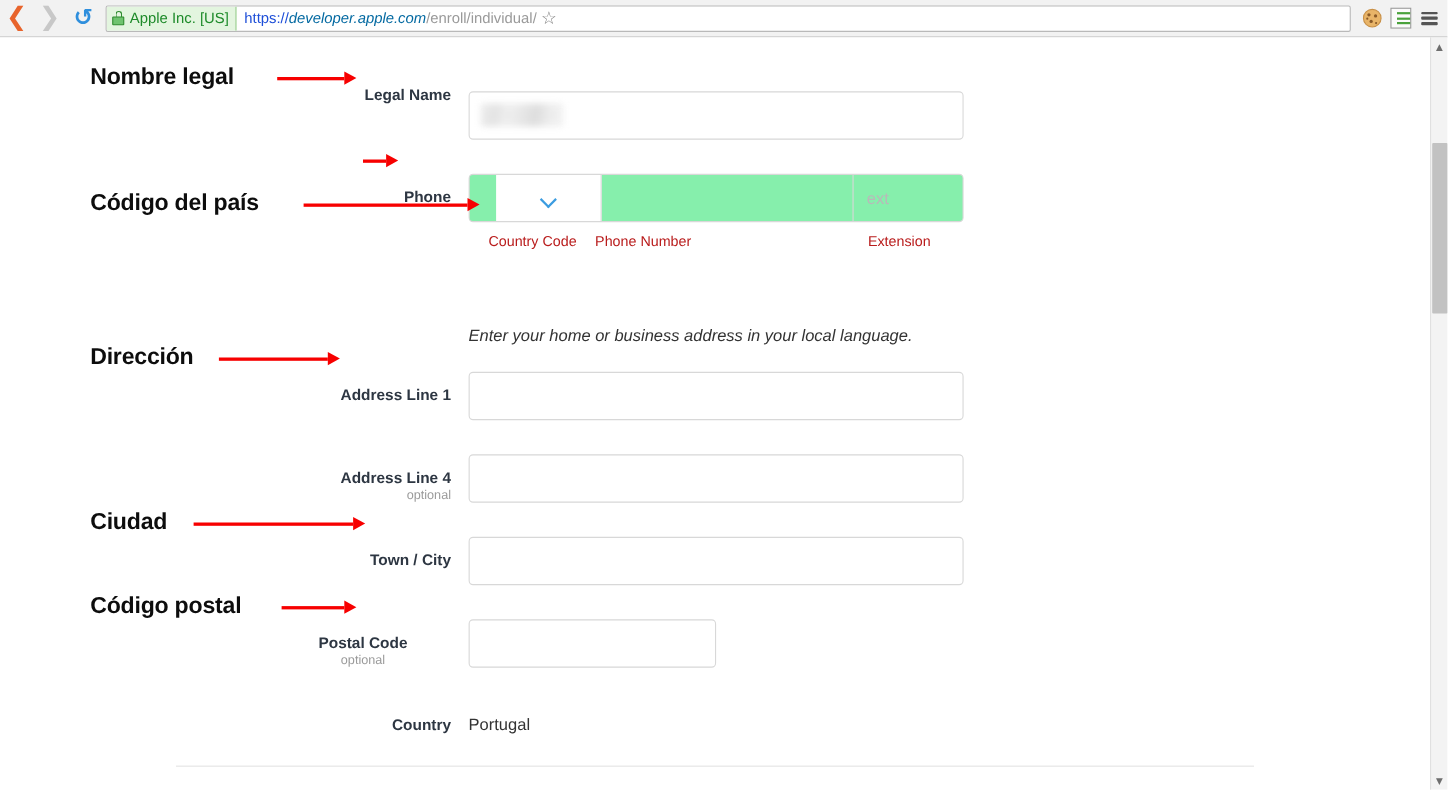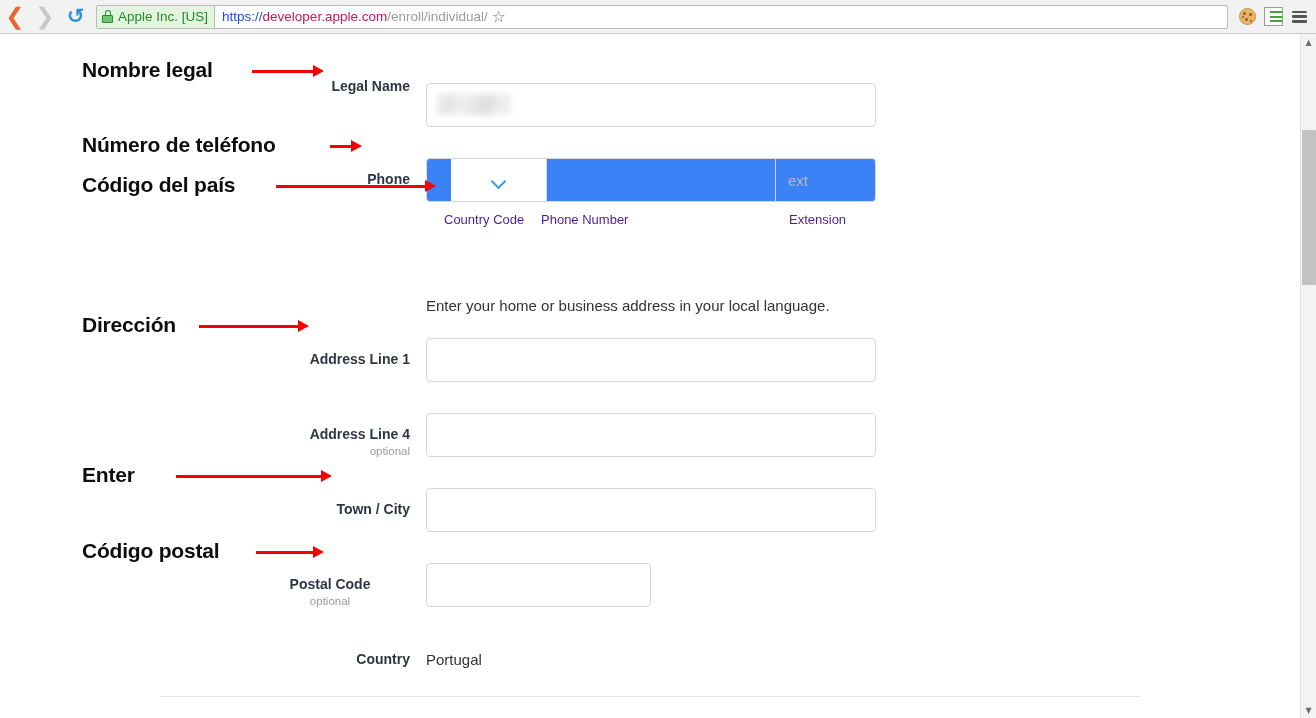--- a/index.html
+++ b/index.html
@@ -110,21 +110,21 @@
     white-space: nowrap;
     font-family: "Liberation Sans", sans-serif;
   }
   #url-text {
     font-size: 13.5px;
     padding-left: 7px;
     white-space: nowrap;
     overflow: hidden;
   }
   #url-scheme { color: #1d4ed8; }
-  #url-host { color: #be185d; }
+  #url-host { color: #0369a1; font-style: italic; }
   #url-path { color: #9a9a9a; }
 
   #star-icon {
     flex: 0 0 auto;
     width: 22px;
     font-size: 16px;
     color: #7d7d7d;
     text-align: center;
     font-family: "DejaVu Sans", sans-serif;
   }
@@ -294,34 +294,35 @@
     border-left: 11px solid #f70000;
   }
 
   #help-text {
     position: absolute;
     left: 426px;
     top: 263px;
     font-size: 15px;
     color: #333333;
     font-family: "Liberation Sans", sans-serif;
+    font-style: italic;
   }
 
   
   #phone-group {
     position: absolute;
     left: 426px;
     top: 124px;
     width: 450px;
     height: 44px;
     border: 1px solid #d8d8d8;
     border-radius: 4px;
     box-sizing: border-box;
     display: flex;
-    background: #3b82f6;
+    background: #86efac;
     overflow: hidden;
     padding-left: 24px;
   }
   #country-code-select {
     width: 96px;
     border-right: 1px solid #d8d8d8;
     display: flex;
     align-items: center;
     justify-content: center;
     box-sizing: border-box;
@@ -358,21 +359,21 @@
     padding: 0 12px;
     font-family: "Liberation Sans", sans-serif;
     background: transparent;
     box-sizing: border-box;
   }
   #phone-ext-input::placeholder { color: #b9b9b9; }
 
   .sub-label {
     position: absolute;
     font-size: 13px;
-    color: #4c1d95;
+    color: #b91c1c;
     font-family: "Liberation Sans", sans-serif;
     white-space: nowrap;
   }
 
   
   #legal-name-value {
     position: absolute;
     left: 437px;
     top: 60px;
     width: 75px;
@@ -512,39 +513,38 @@
   <div id="country-row-value">Portugal</div>
 
   <div id="bottom-divider"></div>
 
   <div class="annotation" style="left:82px; top:24px;">Nombre legal</div>
   <div class="arrow" style="left:252px; top:31px; width:72px;">
     <span class="shaft" style="width:61px;"></span>
       <span class="head" style="left:61px;"></span>
   </div>
 
-  <div class="annotation" style="left:82px; top:99px;">Número de teléfono</div>
   <div class="arrow" style="left:330px; top:106px; width:32px;">
     <span class="shaft" style="width:21px;"></span>
       <span class="head" style="left:21px;"></span>
   </div>
 
   <div class="annotation" style="left:82px; top:139px;">Código del país</div>
   <div class="arrow" style="left:276px; top:146px; width:160px;">
     <span class="shaft" style="width:149px;"></span>
       <span class="head" style="left:149px;"></span>
   </div>
 
   <div class="annotation" style="left:82px; top:279px;">Dirección</div>
   <div class="arrow" style="left:199px; top:286px; width:110px;">
     <span class="shaft" style="width:99px;"></span>
       <span class="head" style="left:99px;"></span>
   </div>
 
-  <div class="annotation" style="left:82px; top:429px;">Enter</div>
+  <div class="annotation" style="left:82px; top:429px;">Ciudad</div>
   <div class="arrow" style="left:176px; top:436px; width:156px;">
     <span class="shaft" style="width:145px;"></span>
       <span class="head" style="left:145px;"></span>
   </div>
 
   <div class="annotation" style="left:82px; top:505px;">Código postal</div>
   <div class="arrow" style="left:256px; top:512px; width:68px;">
     <span class="shaft" style="width:57px;"></span>
       <span class="head" style="left:57px;"></span>
   </div>

